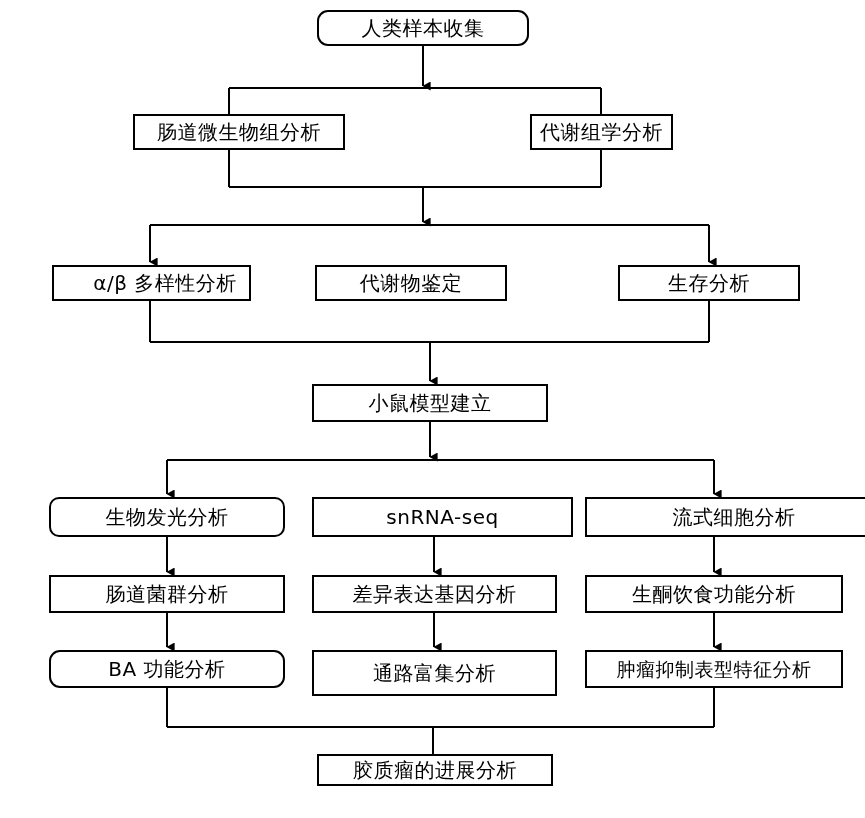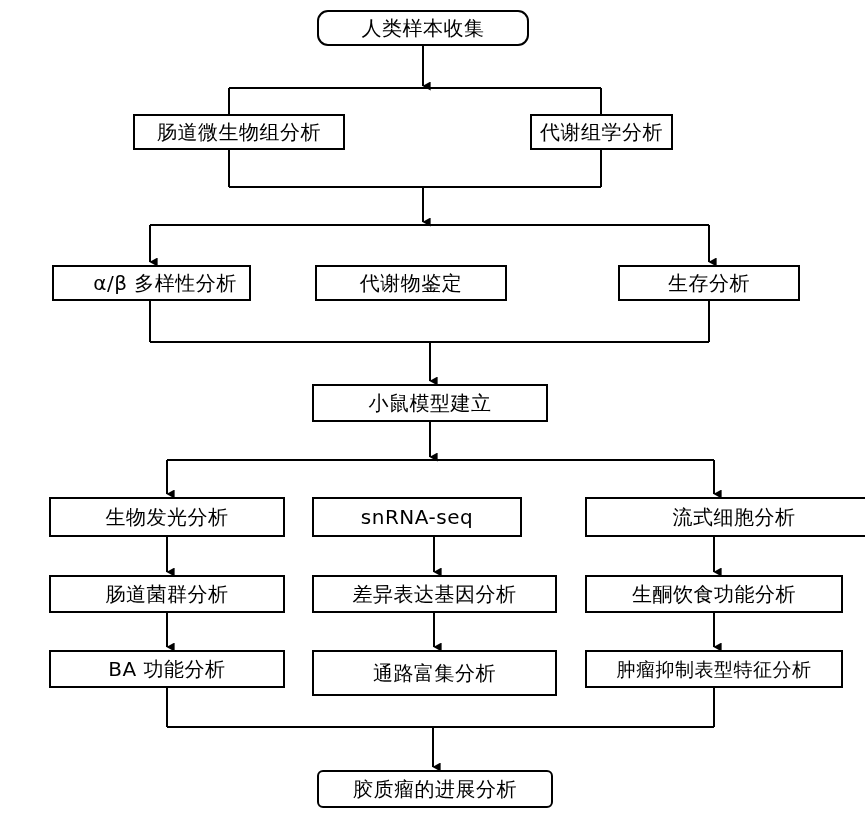--- a/index.html
+++ b/index.html
@@ -105,33 +105,33 @@
   <div class="node" style="left:530px; top:114px; width:143px; height:36px;">代谢组学分析</div>
 
   <div class="node" style="left:52px; top:265px; width:199px; height:36px;padding-left:27px;">α/β 多样性分析</div>
 
   <div class="node" style="left:315px; top:265px; width:192px; height:36px;">代谢物鉴定</div>
 
   <div class="node" style="left:618px; top:265px; width:182px; height:36px;">生存分析</div>
 
   <div class="node" style="left:312px; top:384px; width:236px; height:38px;">小鼠模型建立</div>
 
-  <div class="node" style="left:49px; top:497px; width:236px; height:40px;">生物发光分析</div>
+  <div class="node" style="left:49px; top:497px; width:236px; height:40px;border-radius:10px;">生物发光分析</div>
 
-  <div class="node" style="left:312px; top:497px; width:210px; height:40px;">snRNA-seq</div>
+  <div class="node" style="left:312px; top:497px; width:261px; height:40px;">snRNA-seq</div>
 
   <div class="node" style="left:585px; top:497px; width:298px; height:40px;">流式细胞分析</div>
 
   <div class="node" style="left:49px; top:575px; width:236px; height:38px;">肠道菌群分析</div>
 
   <div class="node" style="left:312px; top:575px; width:245px; height:38px;">差异表达基因分析</div>
 
   <div class="node" style="left:585px; top:575px; width:258px; height:38px;">生酮饮食功能分析</div>
 
-  <div class="node" style="left:49px; top:650px; width:236px; height:38px;">BA 功能分析</div>
+  <div class="node" style="left:49px; top:650px; width:236px; height:38px;border-radius:11px;">BA 功能分析</div>
 
   <div class="node" style="left:312px; top:650px; width:245px; height:46px;">通路富集分析</div>
 
   <div class="node small-text" style="left:585px; top:650px; width:258px; height:38px;">肿瘤抑制表型特征分析</div>
 
-  <div class="node" style="left:317px; top:770px; width:236px; height:38px;border-radius:6px;">胶质瘤的进展分析</div>
+  <div class="node" style="left:317px; top:754px; width:236px; height:32px;">胶质瘤的进展分析</div>
 
 </div>
 
 </body></html>

